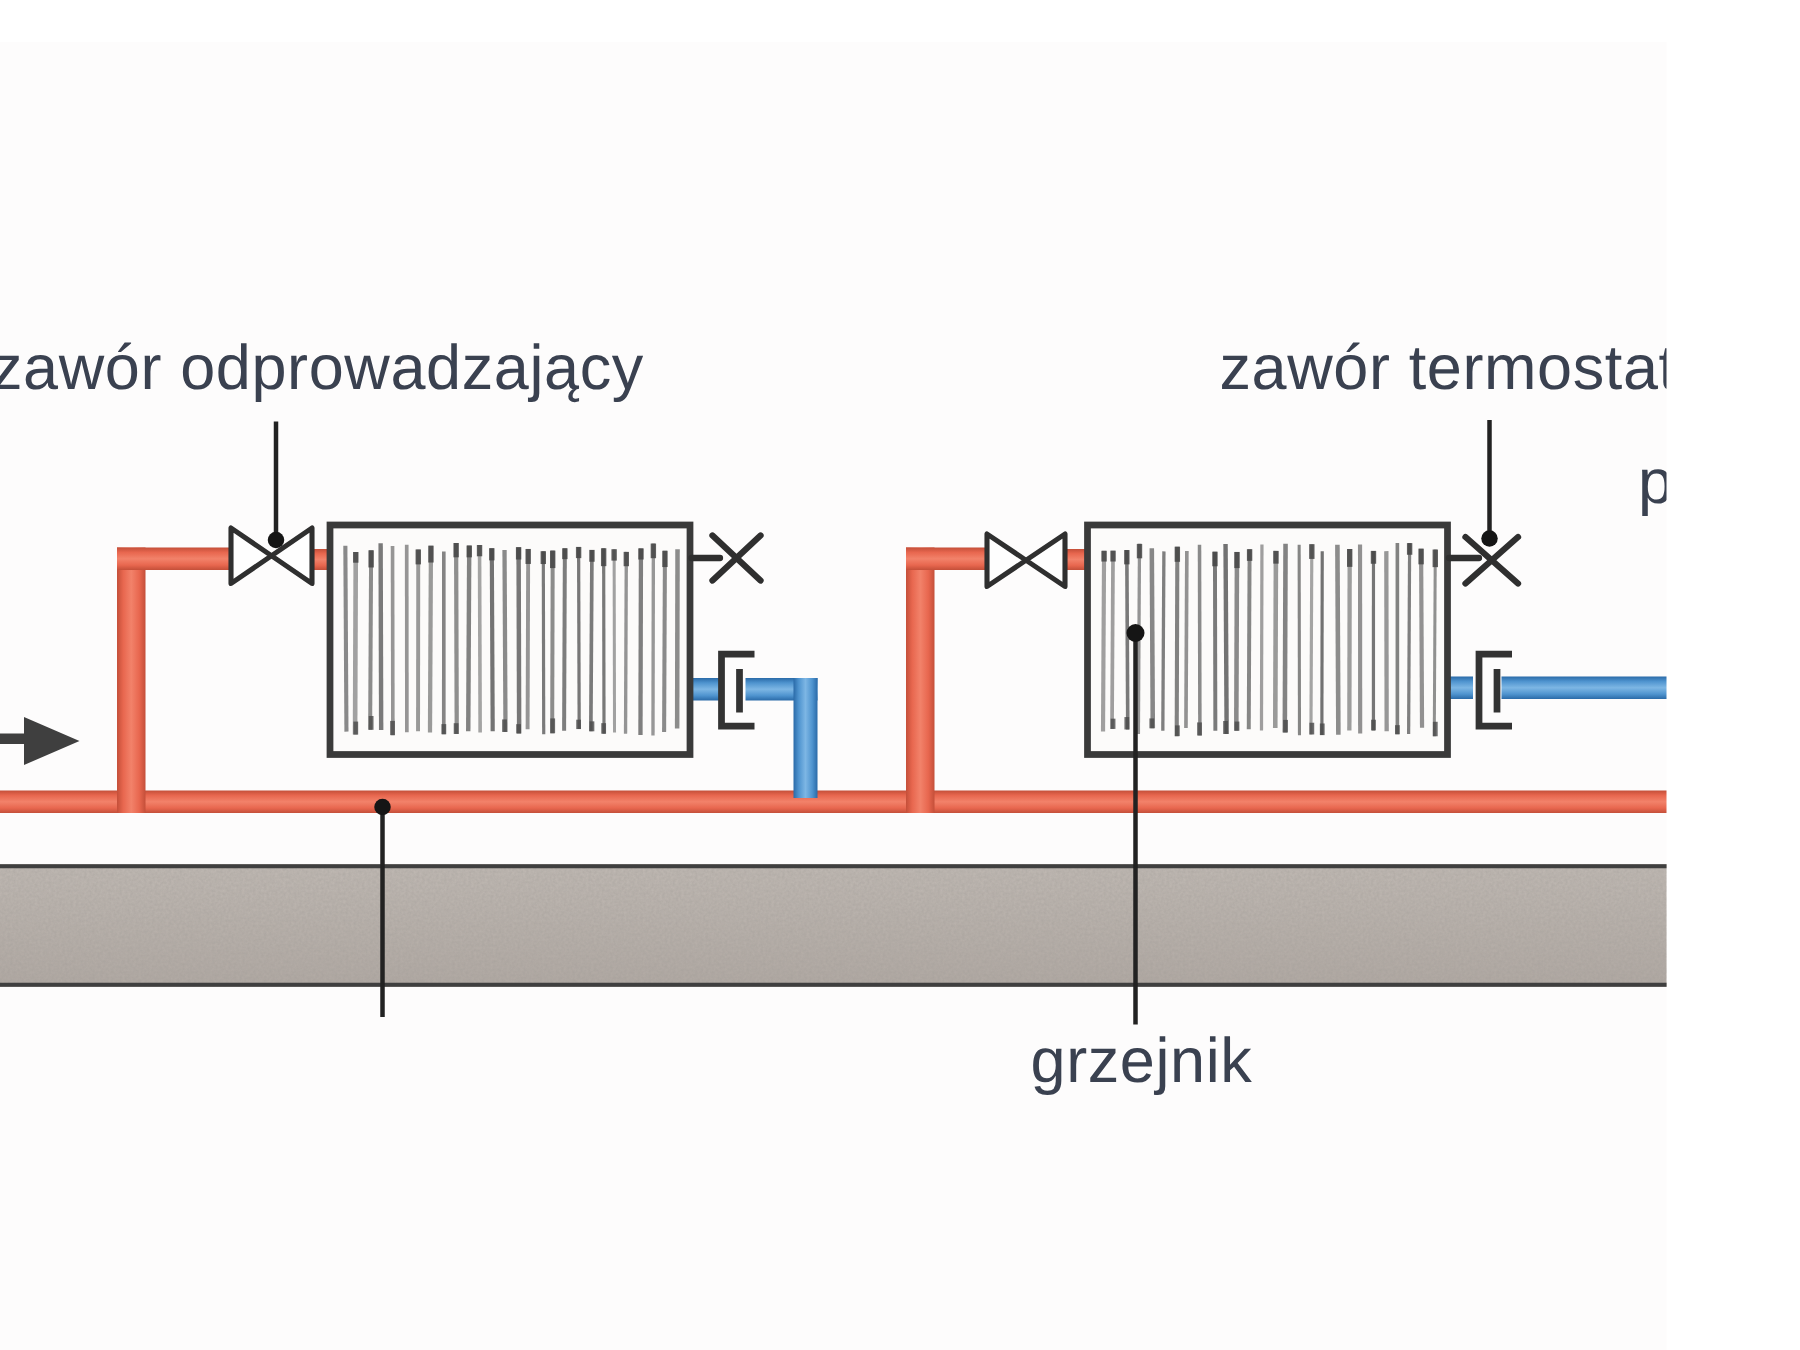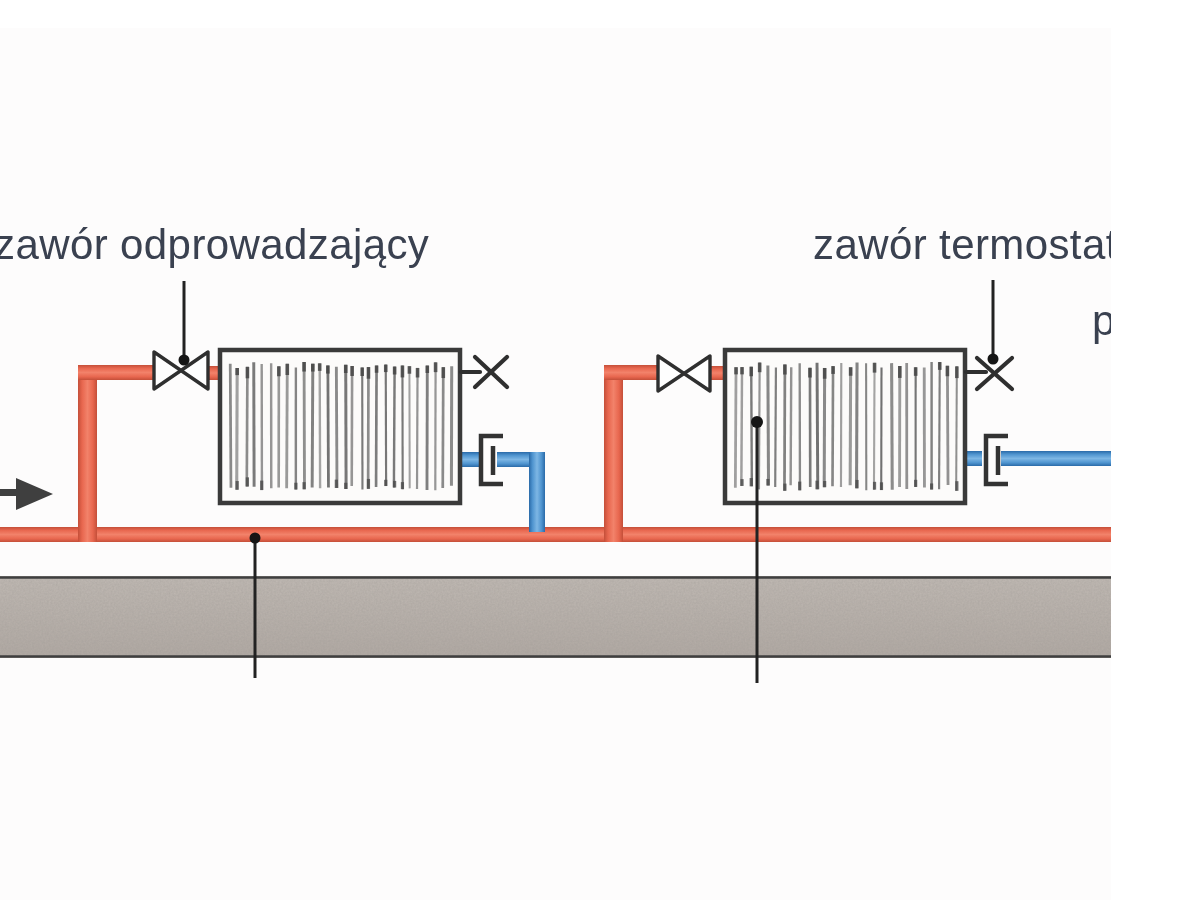--- a/index.html
+++ b/index.html
@@ -281,13 +281,14 @@
     </g>
     <g>
       <line class="leader" x1="757" y1="395" x2="757" y2="655"></line>
       <circle class="dot" cx="757" cy="394" r="6"></circle>
     </g>
   </svg>
 
   <div class="label" style="left:-6px;top:196px">zawór odprowadzający</div>
   <div class="label" style="left:813px;top:196px">zawór termostatyczny</div>
   <div class="label" style="left:1092px;top:272px">powrót</div>
+  <div class="label" style="left:687px;top:658px">grzejnik</div>
 </div>
 
 </body></html>

